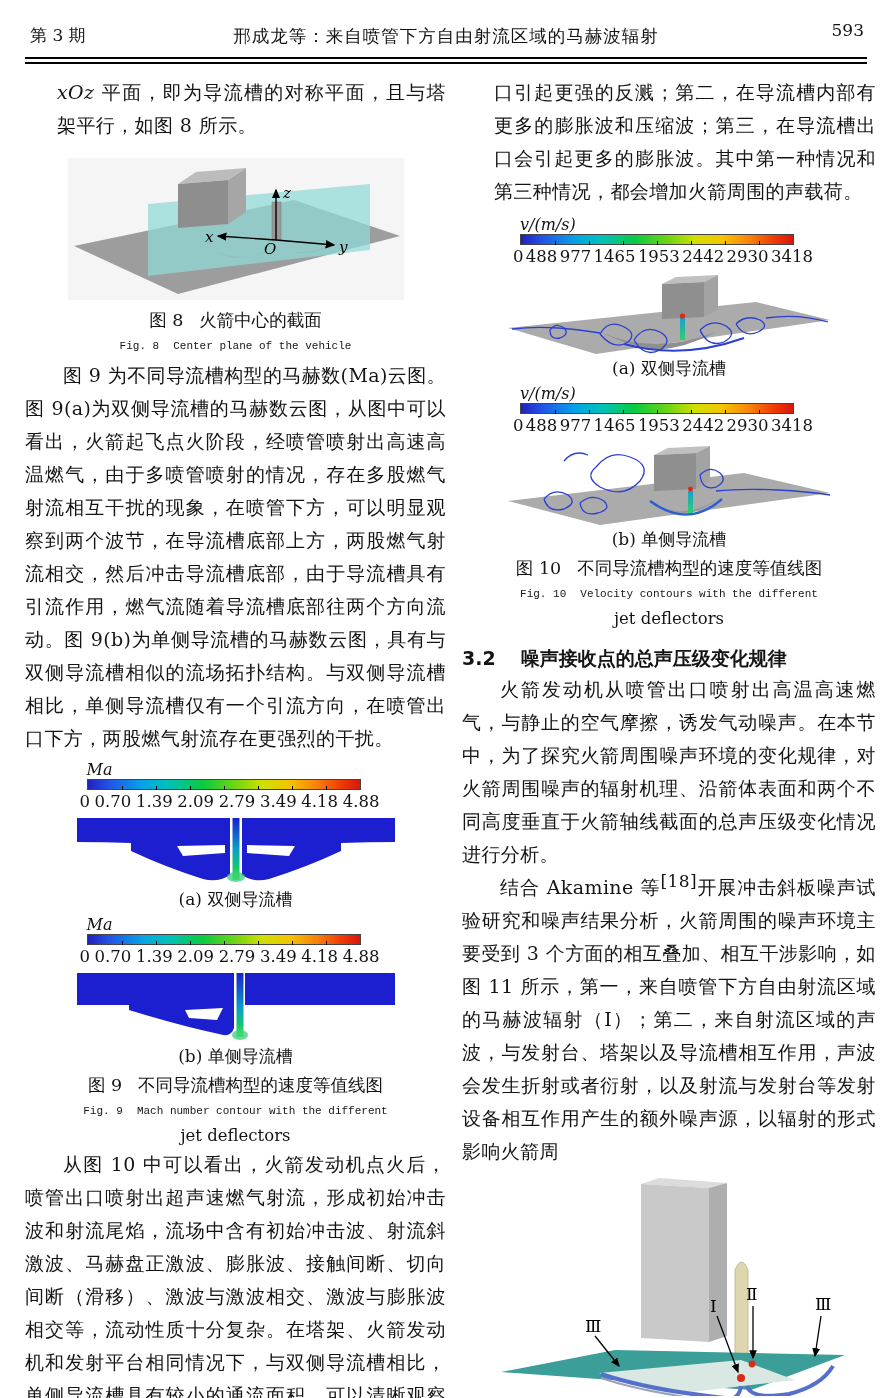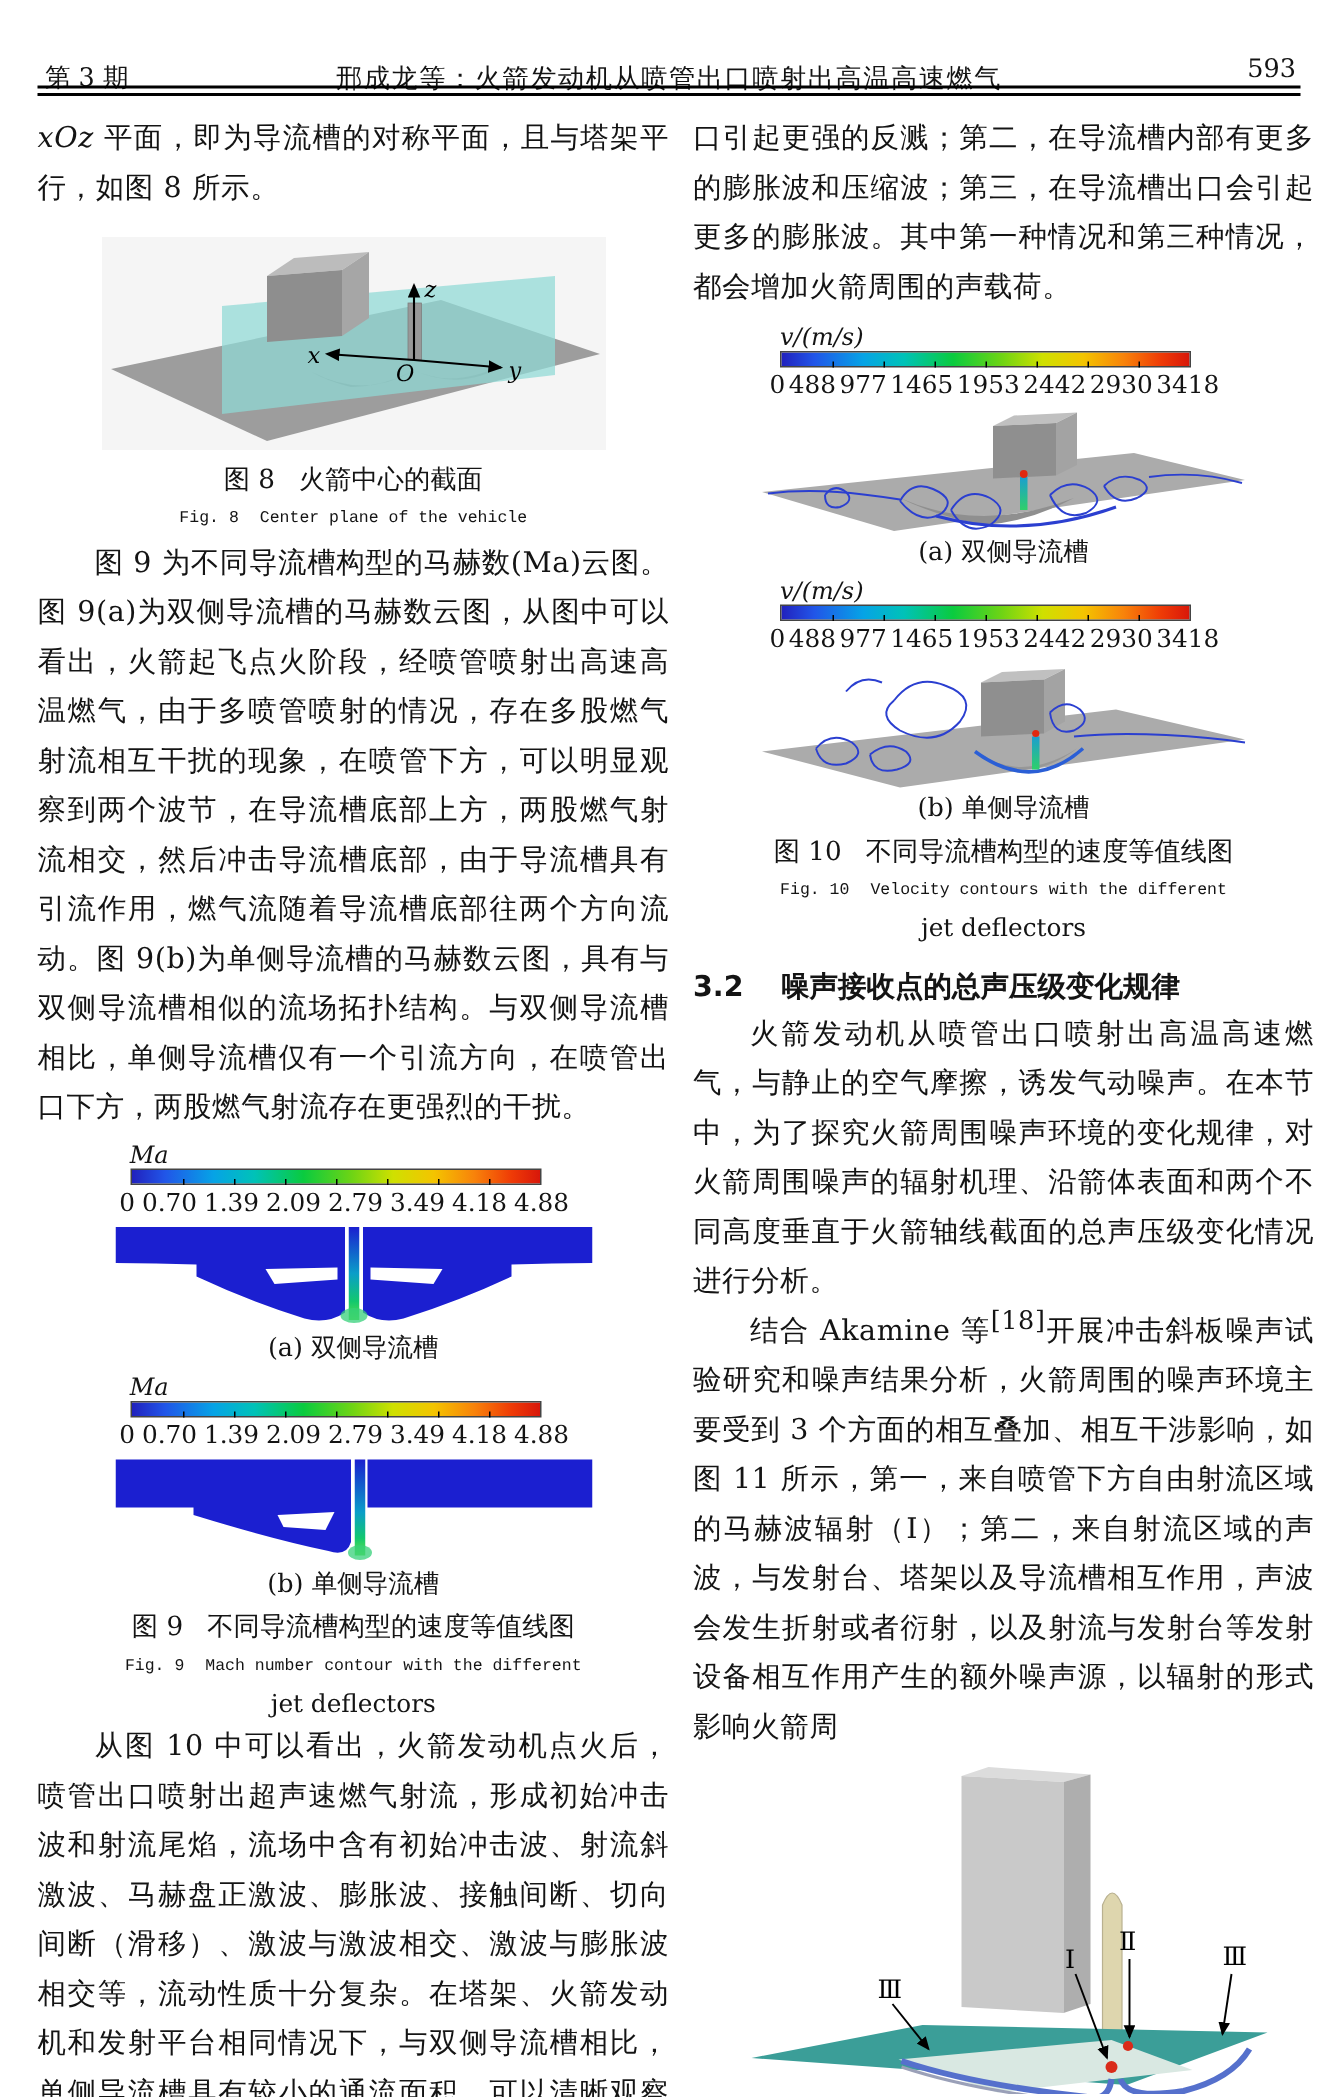--- a/index.html
+++ b/index.html
@@ -1,32 +1,32 @@
 <!DOCTYPE html>
 <html><head>
 <meta charset="utf-8">
 <style>
   html,body{margin:0;padding:0;}
   body{
     width:890px;height:1398px;background:#ffffff;position:relative;overflow:hidden;
     font-family:"DejaVu Serif","Liberation Serif",serif;color:#141414;
   }
   
-  .hdr{position:absolute;top:40px;left:26px;right:24px;height:26px;font-size:17px;}
+  .hdr{position:absolute;top:24px;left:26px;right:24px;height:26px;font-size:17px;}
   .hdr .issue{position:absolute;left:4px;top:0;}
   .hdr .title{position:absolute;left:0;right:0;text-align:center;top:0;font-size:17.5px;letter-spacing:1px;}
   .hdr .pageno{position:absolute;right:2px;top:-4px;font-size:17px;}
   .dbl-rule{position:absolute;top:57px;left:25px;right:23px;height:3px;
     border-top:2px solid #000;border-bottom:2px solid #000;}
   
   .col{position:absolute;top:76px;}
   .col-left{left:25px;width:421px;}
   .col-right{left:462px;width:414px;}
   p.body{font-size:19px;line-height:33px;text-align:justify;margin:0;letter-spacing:0.4px;}
-  p.body.cont{text-indent:0;}
+  p.body.cont{text-indent:0;margin-left:32px;}
   p.body.ind{text-indent:2em;}
   .ital{font-style:italic;}
   sup{font-size:17px;line-height:0;}
   
   .fig{text-align:center;}
   .figimg{display:block;margin:0 auto;}
   .subcap{font-size:17px;line-height:22px;margin-top:1px;}
   .cap-cn{font-size:17.5px;line-height:27px;margin-top:5px;display:flex;justify-content:center;gap:16px;}
   .cap-en{font-size:11px;line-height:25px;display:flex;justify-content:center;gap:14px;font-family:Liberation Mono, monospace;}
   .cap-en2{font-size:16.5px;line-height:24px;}
@@ -45,21 +45,21 @@
   
   .sec-head{font-family:"DejaVu Sans","Liberation Sans",sans-serif;font-weight:bold;
     font-size:19px;line-height:30px;margin-top:12px;display:flex;gap:25px;}
   .mt6{margin-top:6px;}.mt8{margin-top:8px;}.mt10{margin-top:10px;}
 </style>
 </head>
 <body>
 
 <div class="hdr">
   <span class="issue">第 3 期</span>
-  <span class="title">邢成龙等：火箭发动机从喷管出口喷射出高温高速燃气</span>
+  <span class="title">邢成龙等：来自喷管下方自由射流区域的马赫波辐射</span>
   <span class="pageno">593</span>
 </div>
 <div class="dbl-rule"></div>
 
 <div class="col col-left">
 
   <p class="body cont"><span class="ital">xOz</span><span> 平面，即为导流槽的对称平面，且与塔架平行，如图 8 所示。</span></p>
 
   <div class="fig mt10">
     <svg class="figimg" width="340" height="150" viewBox="0 0 340 150">

